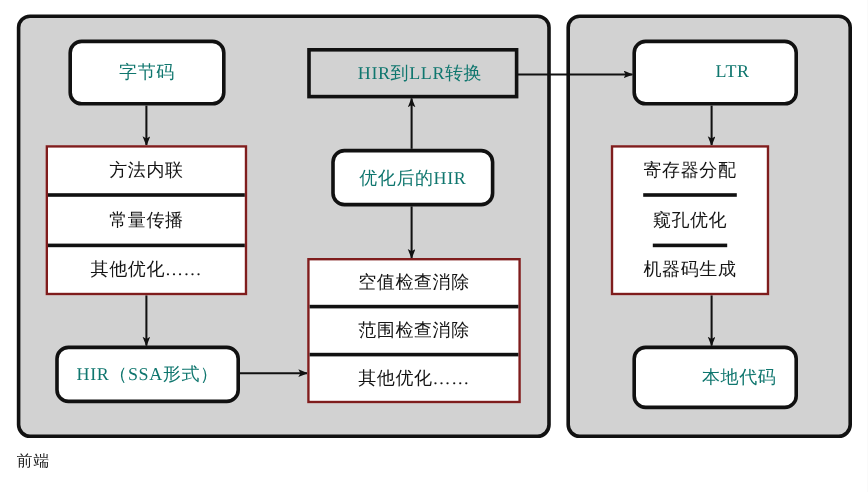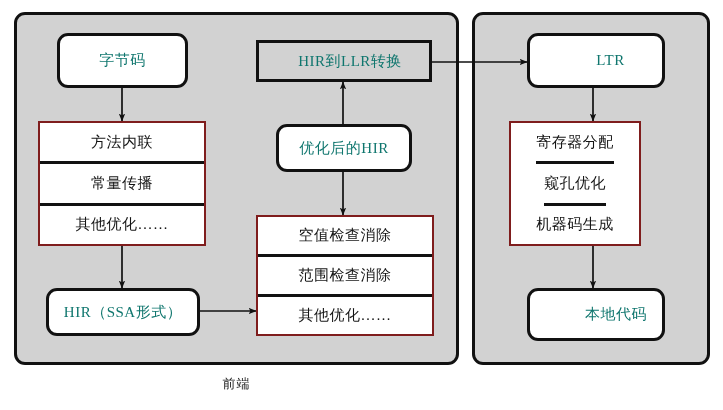--- a/index.html
+++ b/index.html
@@ -22,21 +22,20 @@
     background: #d2d2d2;
     border: 3px solid #111111;
     border-radius: 11px;
     box-sizing: border-box;
   }
   #panel-frontend { left: 14px;  top: 12px; width: 445px; height: 353px; }
   #panel-backend  { left: 472px; top: 12px; width: 238px; height: 353px; }
 
   .panel-caption {
     position: absolute;
-    text-align: center;
     font-size: 13px;
     color: #1b1b1b;
     letter-spacing: 1px;
     white-space: nowrap;
   }
   #caption-frontend { left: 14px;  top: 375px; width: 445px; }
   #caption-backend  { left: 472px; top: 375px; width: 238px; margin-top: 42px; }
 
   
   .node {

